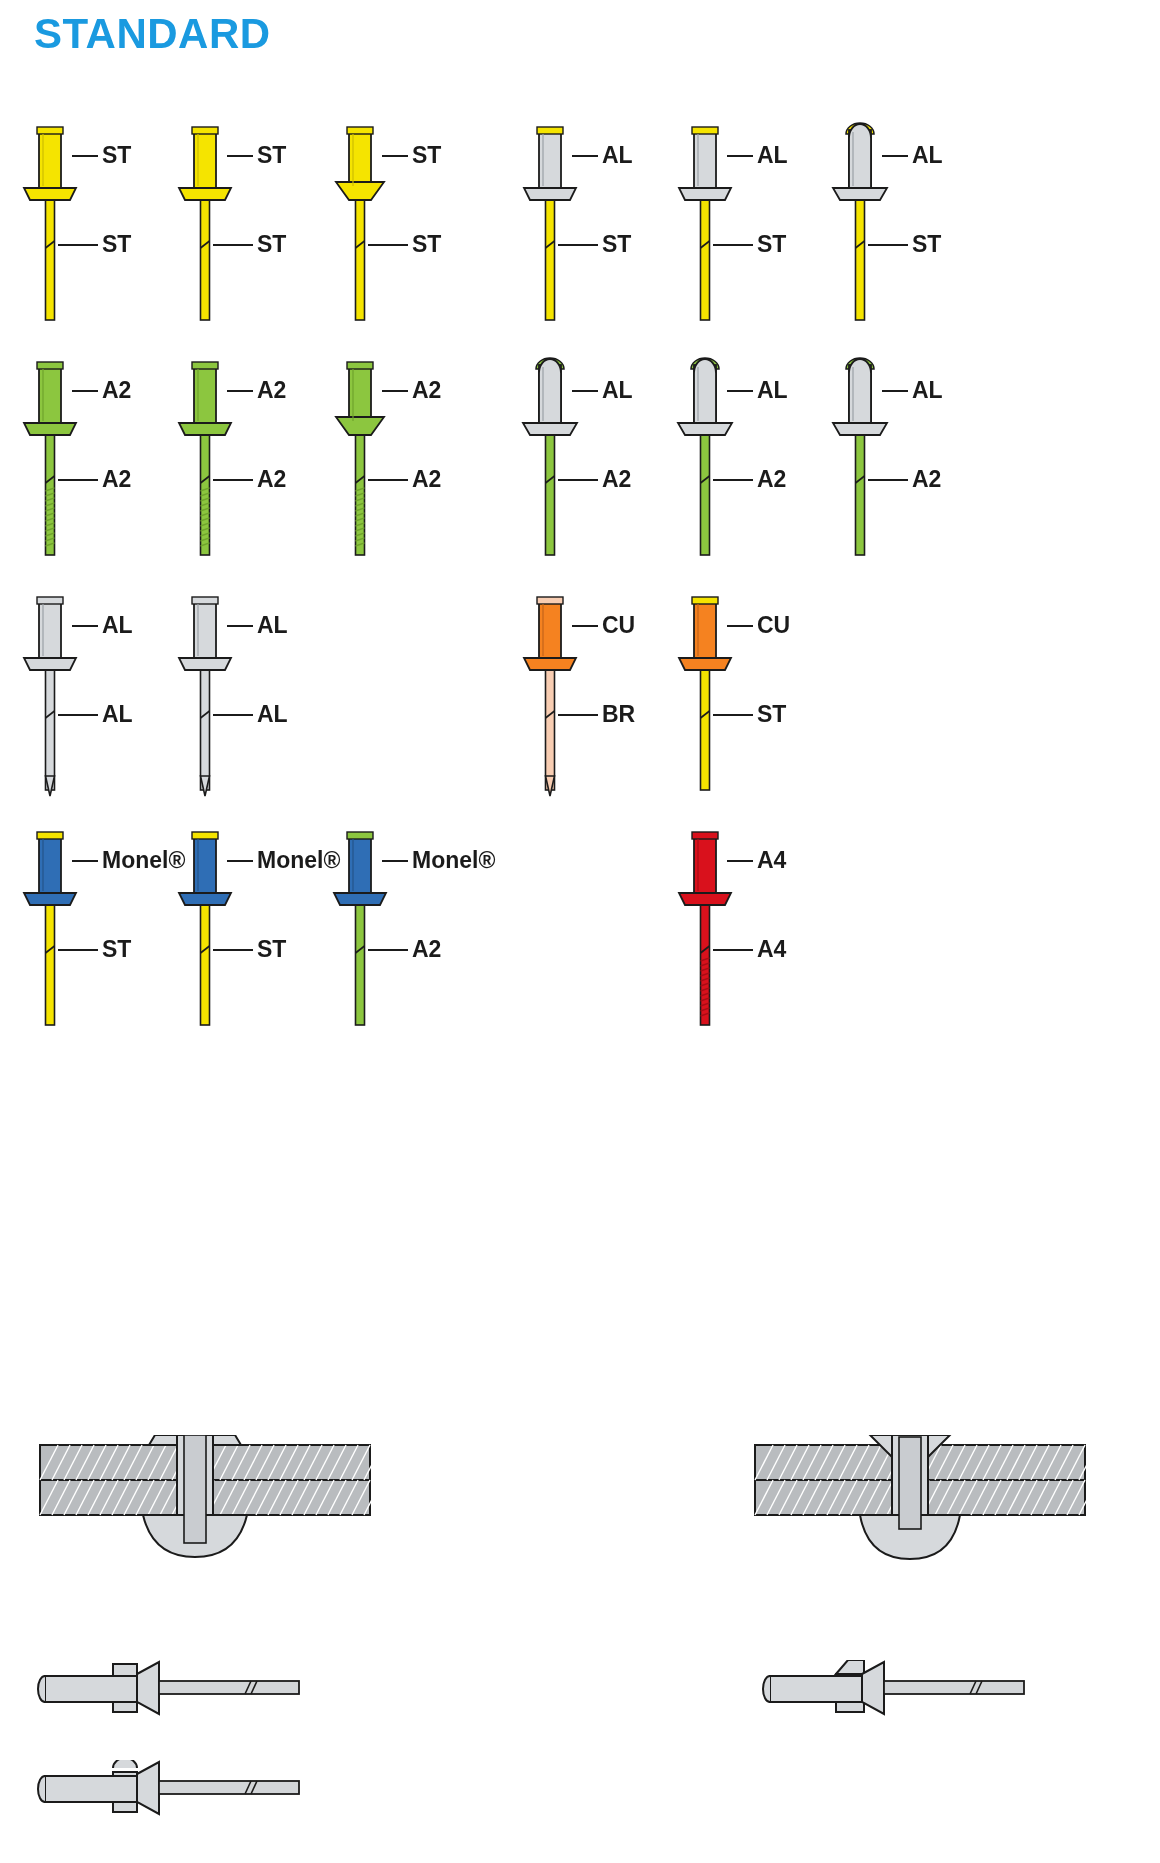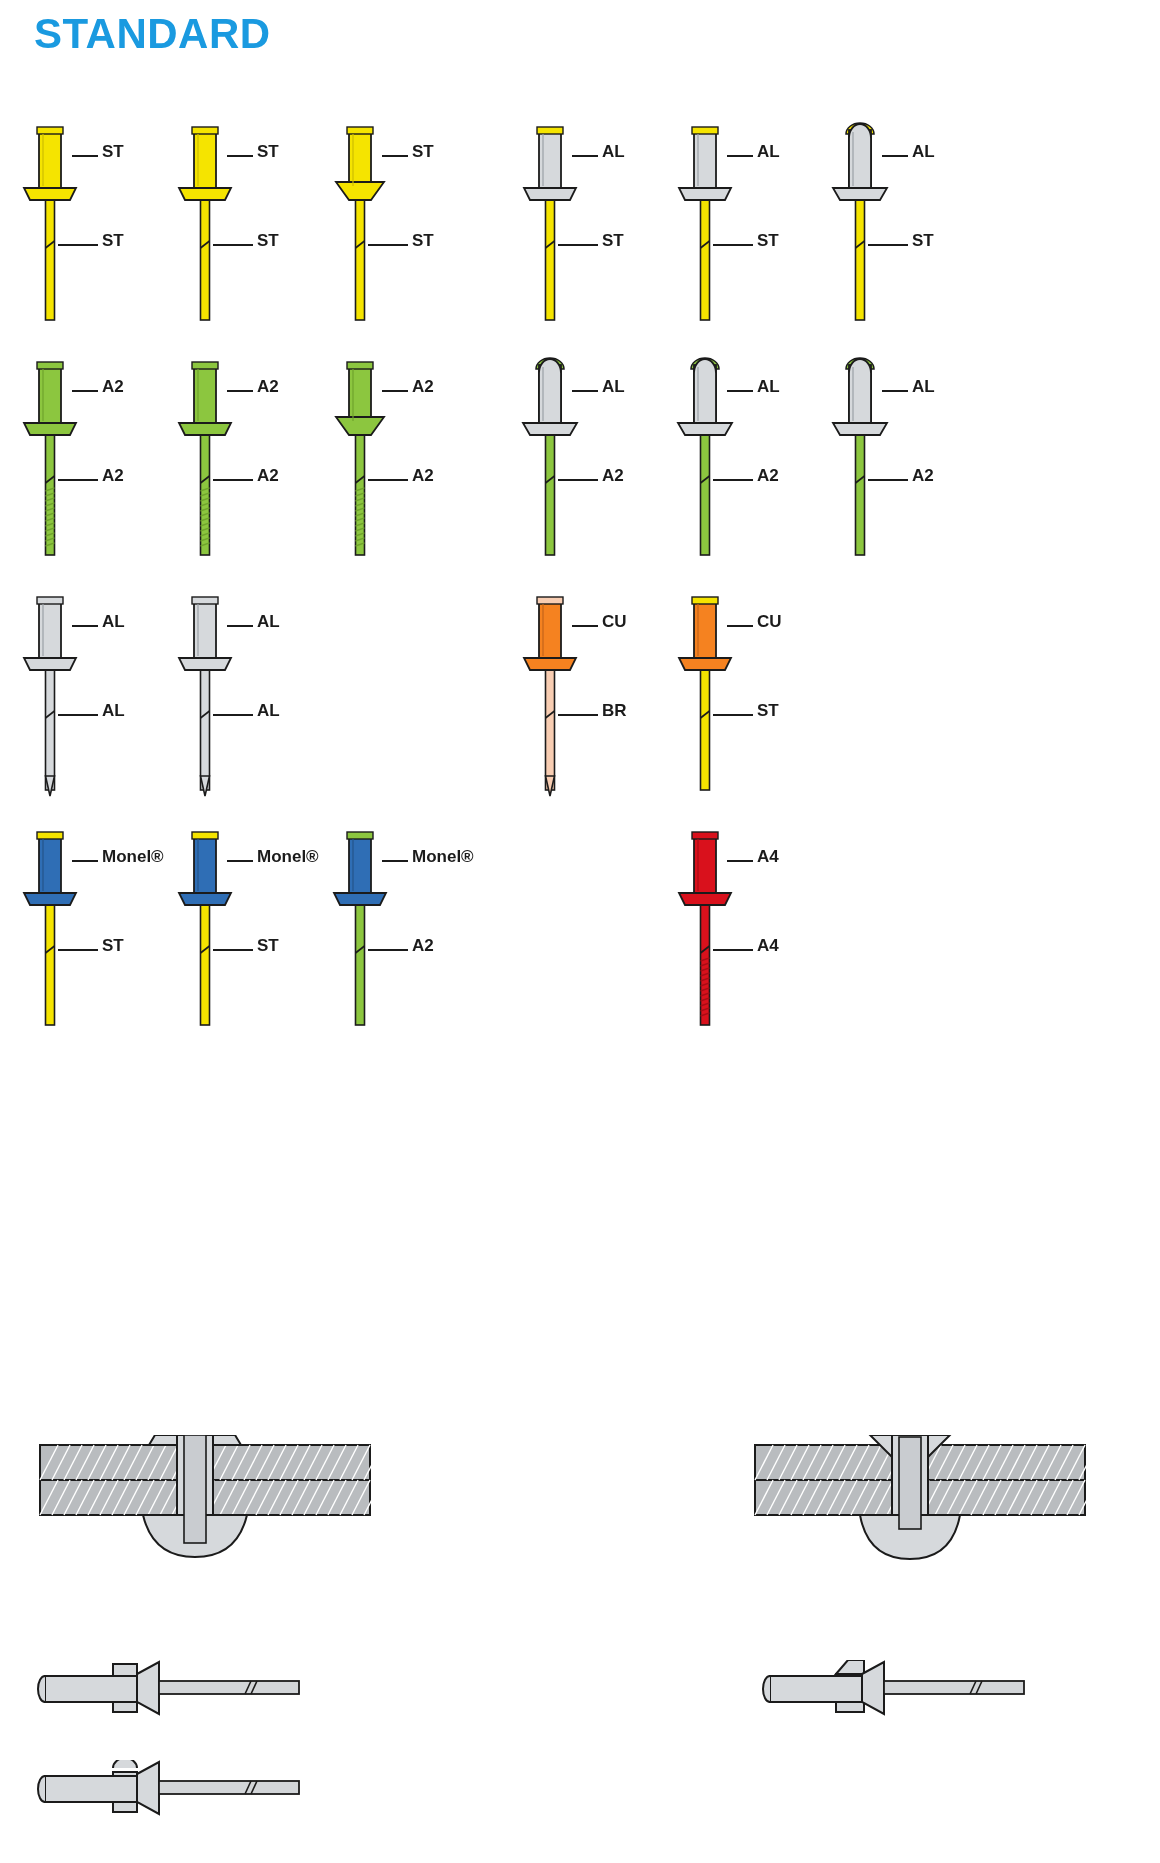--- a/index.html
+++ b/index.html
@@ -24,21 +24,21 @@
     letter-spacing: 0.5px;
   }
   .rivet {
     position: absolute;
     width: 150px;
     height: 230px;
   }
   .rivet svg { display: block; }
   .lbl {
     position: absolute;
-    font-size: 17px;
+    font-size: 23px;
     font-weight: bold;
     color: #1b1b1b;
     white-space: nowrap;
     text-align: center;
   }
   .leader {
     position: absolute;
     height: 2px;
     background: #1b1b1b;
   }

